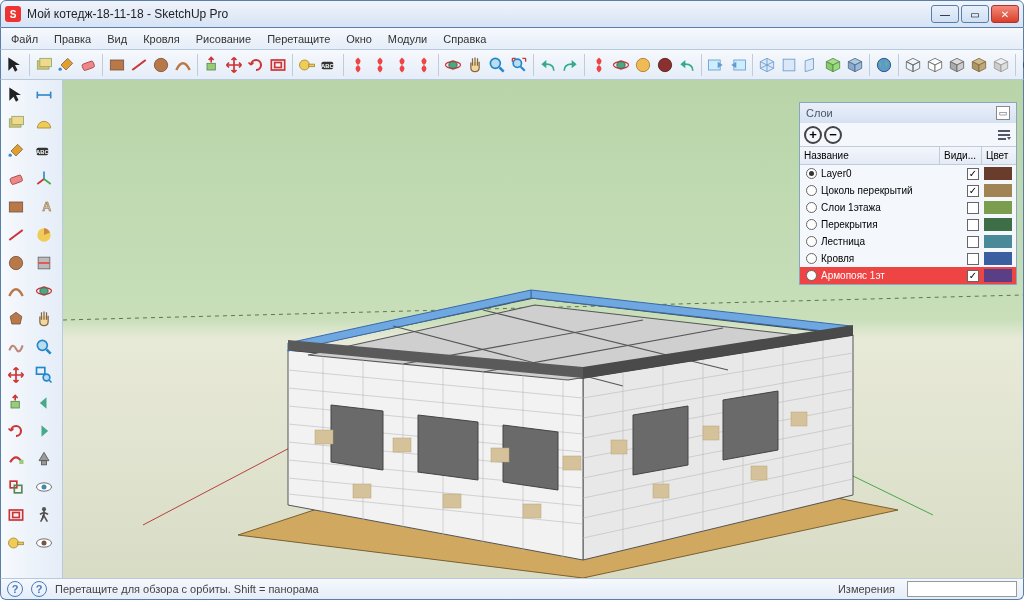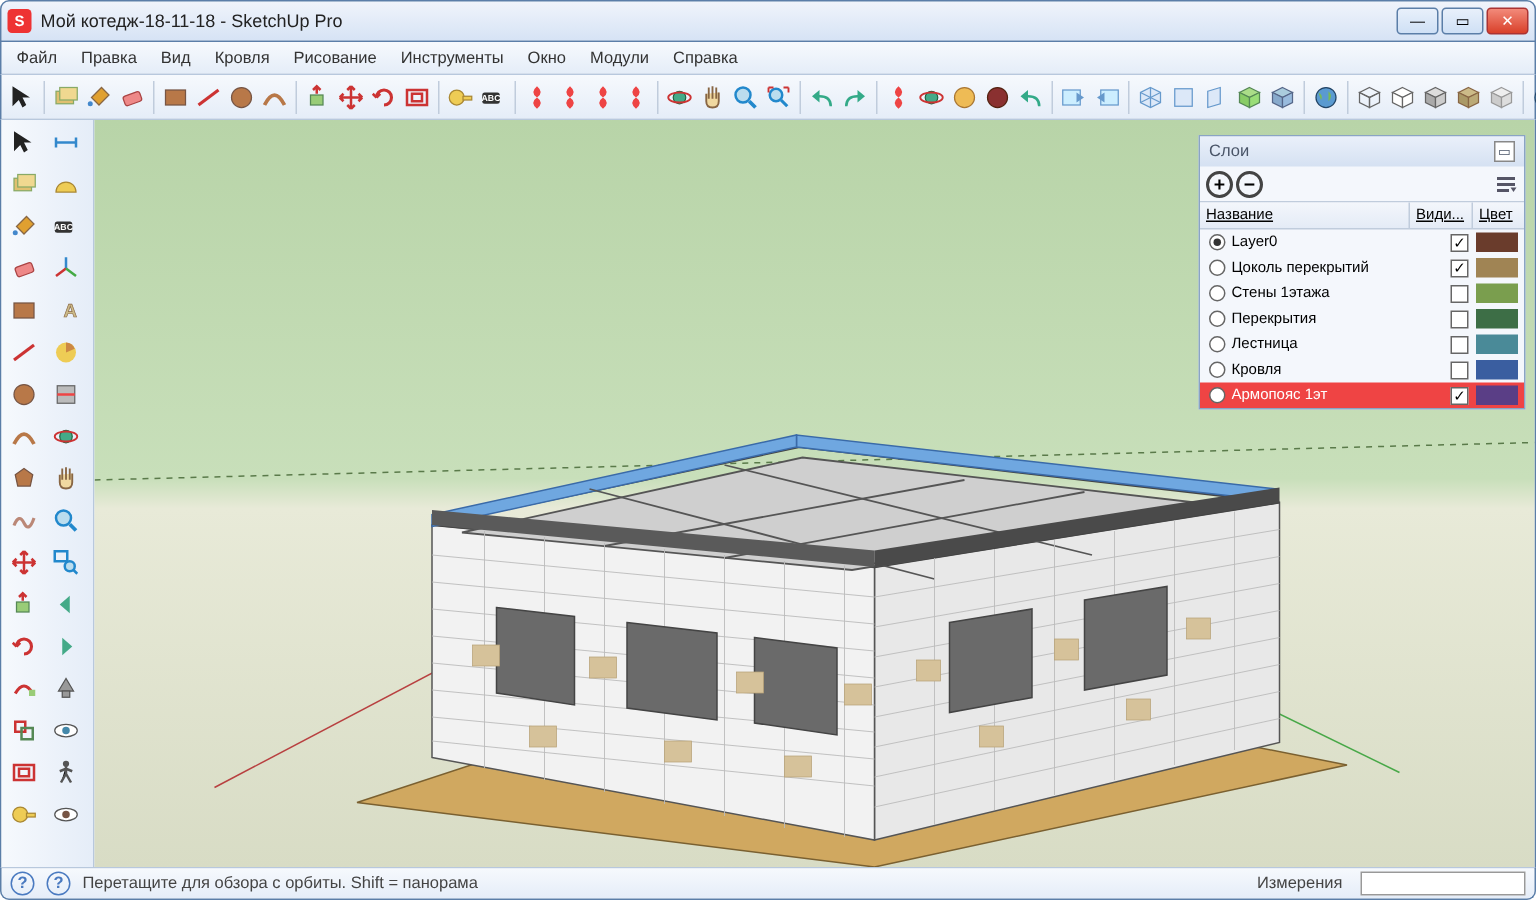--- a/index.html
+++ b/index.html
@@ -18,27 +18,27 @@
 .main-toolbar { height: 30px; background: linear-gradient(#f6f9fd,#e5edf8); border-bottom: 1px solid #b8c8dd; display: flex; align-items: center; padding: 0 4px; gap: 2px; border-left:1px solid #5b7ea8;border-right:1px solid #5b7ea8;}
 .tb-btn { width: 24px; height: 24px; display: flex; align-items: center; justify-content: center; cursor: pointer; border-radius: 2px; }
 .tb-sep { width: 2px; height: 22px; border-left: 1px solid #c0ccdc; margin: 0 2px; }
 
 .workspace { display: flex; height: 498px; border-left:1px solid #5b7ea8;border-right:1px solid #5b7ea8;}
 .side-toolbar { width: 62px; background: linear-gradient(to right,#f6f9fd,#e5edf8); border-right: 1px solid #b8c8dd; display: flex; flex-direction: column; flex-wrap: wrap; align-content: flex-start; padding: 2px; gap: 2px; overflow:hidden;}
 .side-toolbar .tb-btn { width: 26px; height: 26px; }
 
 .viewport { flex: 1; position: relative; background: linear-gradient(to bottom, #b8d4a8 0%, #c8dfba 48%, #e8ead8 52%, #d8dcc5 100%); overflow: hidden; }
 
-.layers-panel { position: absolute; top: 10px; right: 6px; width: 218px; background: #f4f7fc; border: 1px solid #8aa4c4; font-size: 11px; }
+.layers-panel { position: absolute; top: 22px; right: 6px; width: 218px; background: #f4f7fc; border: 1px solid #8aa4c4; font-size: 11px; }
 .layers-panel .lp-title { background: linear-gradient(#eaf0fa,#d5e1f2); height: 20px; display: flex; align-items: center; padding: 0 6px; color: #4a5568; }
 .layers-panel .lp-title .lp-close { margin-left: auto; width: 14px; height: 14px; border: 1px solid #888; display:flex;align-items:center;justify-content:center;font-size:9px;cursor:pointer;background:#fff;}
 .layers-panel .lp-tools { height: 24px; display:flex; align-items:center; padding: 0 4px; gap:2px; border-bottom: 1px solid #c0ccdc;}
 .layers-panel .lp-tools .circ{width:18px;height:18px;border:2px solid #444;border-radius:50%;display:flex;align-items:center;justify-content:center;font-weight:bold;font-size:13px;cursor:pointer;}
 .layers-panel .lp-tools .details{margin-left:auto;width:16px;height:16px;cursor:pointer;}
-.layers-panel .lp-head { display:flex; background: linear-gradient(#f3f6fb,#e4ebf6); border-bottom: 1px solid #c0ccdc; text-decoration: underline; }
+.layers-panel .lp-head { display:flex; background: linear-gradient(#f3f6fb,#e4ebf6); border-bottom: 1px solid #c0ccdc; }
 .layers-panel .lp-head div { padding: 3px 4px; border-right:1px solid #c0ccdc; font-size:10px;}
 .layers-panel .lp-head .c-name{flex:1;}
 .layers-panel .lp-head .c-vis{width:42px;}
 .layers-panel .lp-head .c-col{width:34px;border-right:none;}
 .layers-panel .lp-row { display:flex; align-items:center; height: 17px; padding: 0 2px; justify-content: center; }
 .layers-panel .lp-row.selected{background:#ef4444;color:#fff;}
 .layers-panel .lp-row .radio{width:11px;height:11px;border:1px solid #666;border-radius:50%;margin:0 4px;display:flex;align-items:center;justify-content:center;background:#fff;}
 .layers-panel .lp-row .radio.active::after{content:"";width:5px;height:5px;background:#333;border-radius:50%;}
 .layers-panel .lp-row .layer-name{flex:1;font-size:10px;white-space:nowrap;overflow:hidden;text-overflow:ellipsis;}
 .layers-panel .lp-row .chk{width:12px;height:12px;border:1px solid #666;margin-right:5px;display:flex;align-items:center;justify-content:center;font-size:10px;background:#fff;color:#000;}
@@ -66,21 +66,21 @@
     <div class="win-btn close">✕</div>
   </div>
 </div>
 
 <div class="menubar" id="menubar">
     <span>Файл</span>
     <span>Правка</span>
     <span>Вид</span>
     <span>Кровля</span>
     <span>Рисование</span>
-    <span>Инструменты</span>
+    <span>Перетащите</span>
     <span>Окно</span>
     <span>Модули</span>
     <span>Справка</span>
   </div>
 
 <div class="main-toolbar" id="maintb">
     <div class="tb-btn">
       <svg width="20" height="20" viewBox="0 0 24 24">
         <path d="M4 3 L4 19 L9 14 L12 20 L15 18 L12 12 L18 12 Z" fill="#222"></path>
       </svg>
@@ -667,21 +667,21 @@
             <div class="swatch" style="background:#6a3c2c"></div>
           </div>
           <div class="lp-row">
             <div class="radio"></div>
             <div class="layer-name">Цоколь перекрытий</div>
             <div class="chk">✓</div>
             <div class="swatch" style="background:#a08454"></div>
           </div>
           <div class="lp-row">
             <div class="radio"></div>
-            <div class="layer-name">Стены 1этажа</div>
+            <div class="layer-name">Слои 1этажа</div>
             <div class="chk"></div>
             <div class="swatch" style="background:#7a9e4e"></div>
           </div>
           <div class="lp-row">
             <div class="radio"></div>
             <div class="layer-name">Перекрытия</div>
             <div class="chk"></div>
             <div class="swatch" style="background:#3d6e46"></div>
           </div>
           <div class="lp-row">

